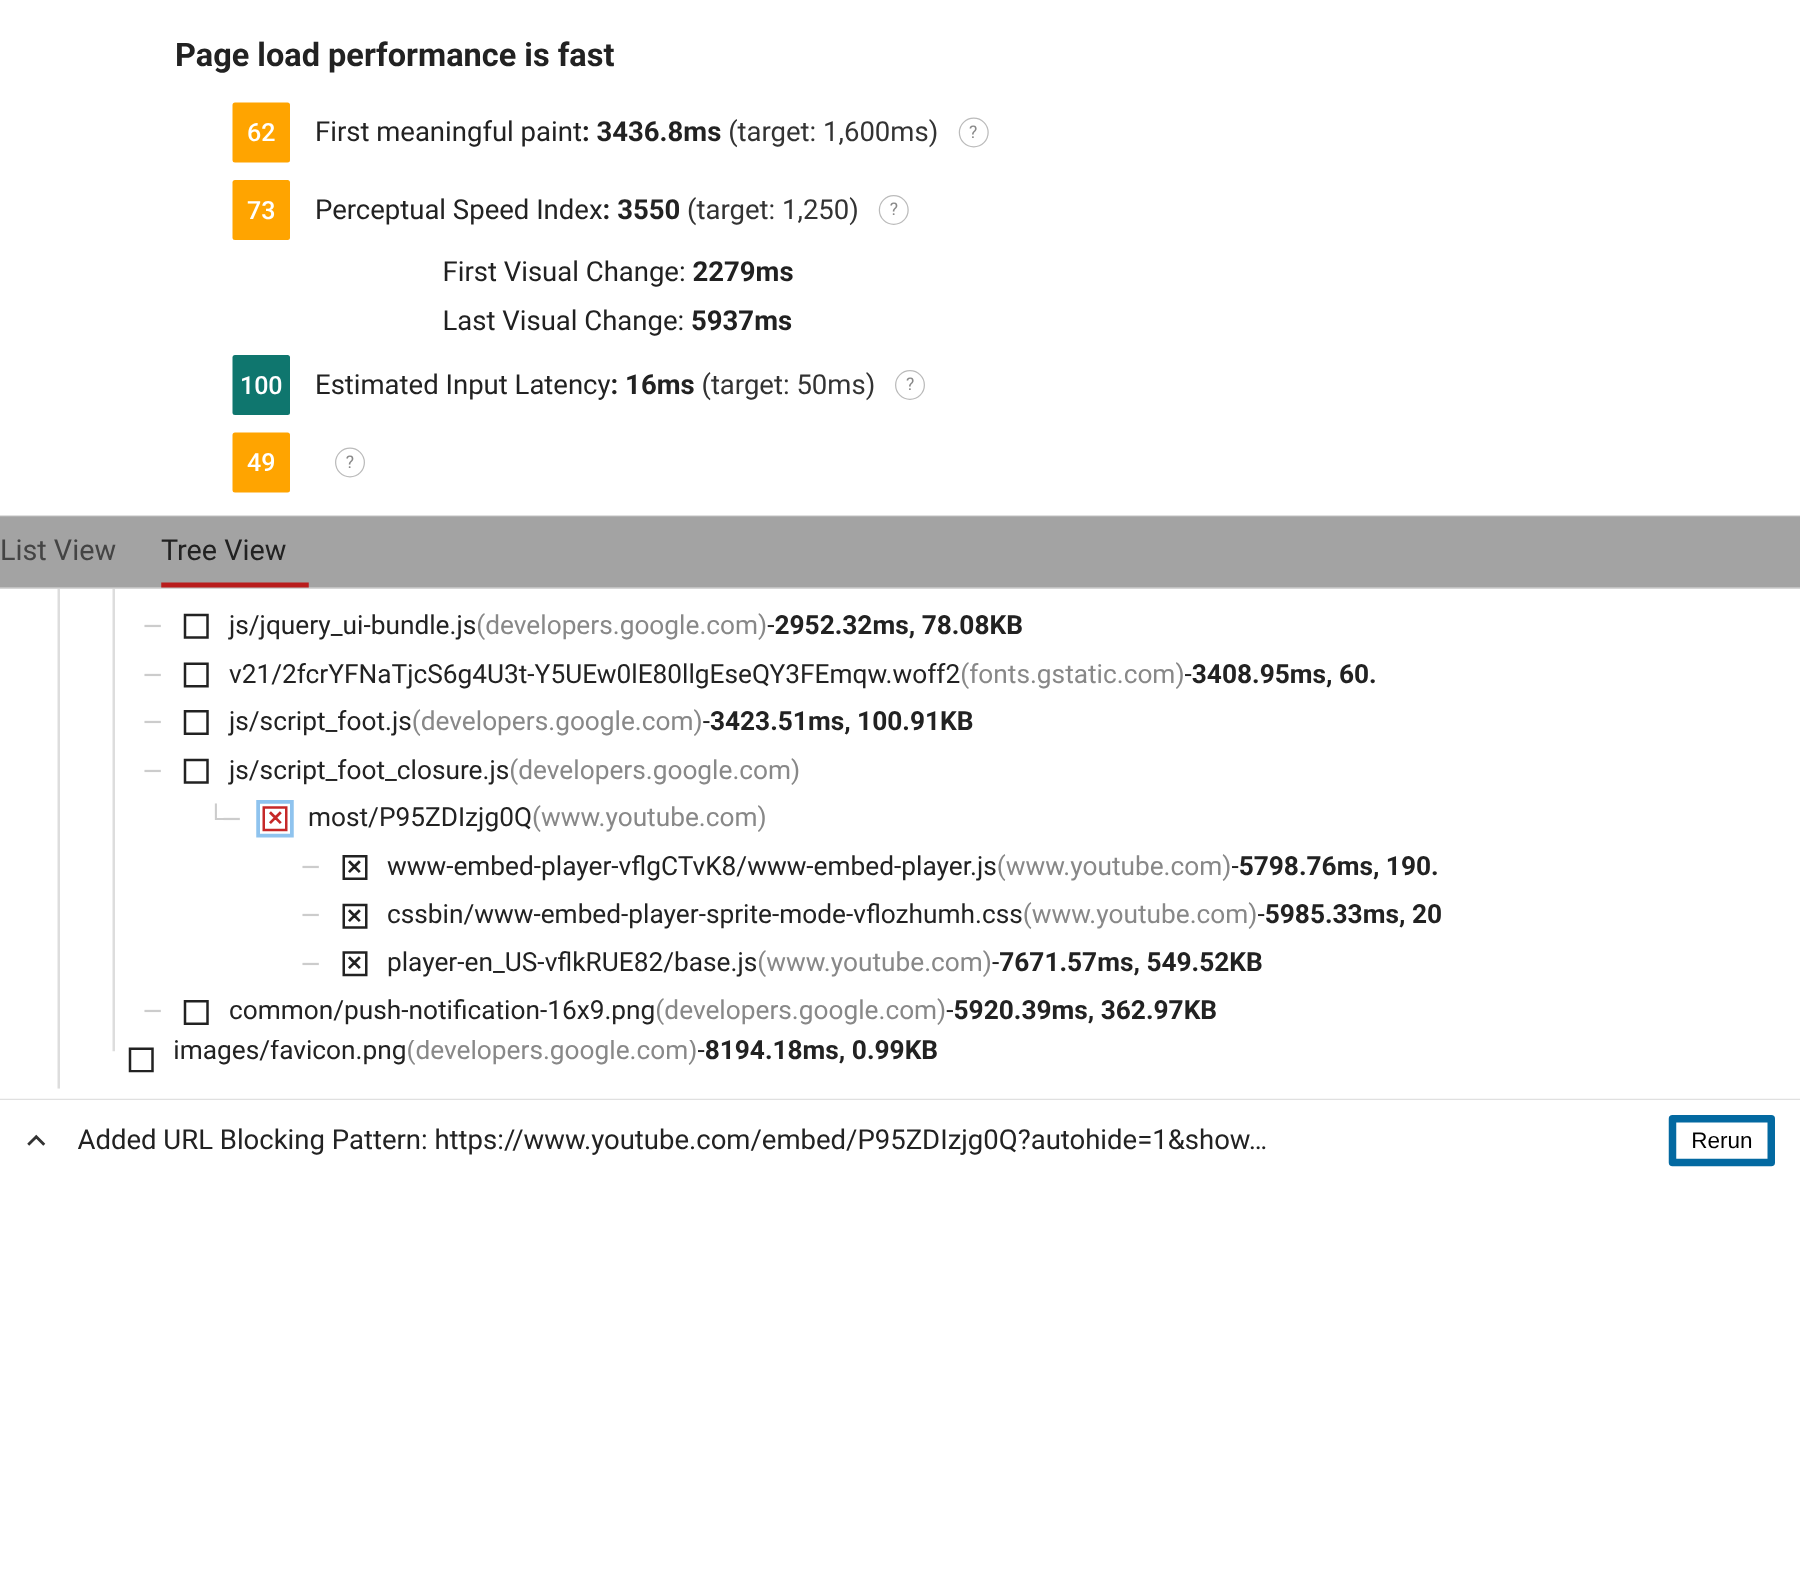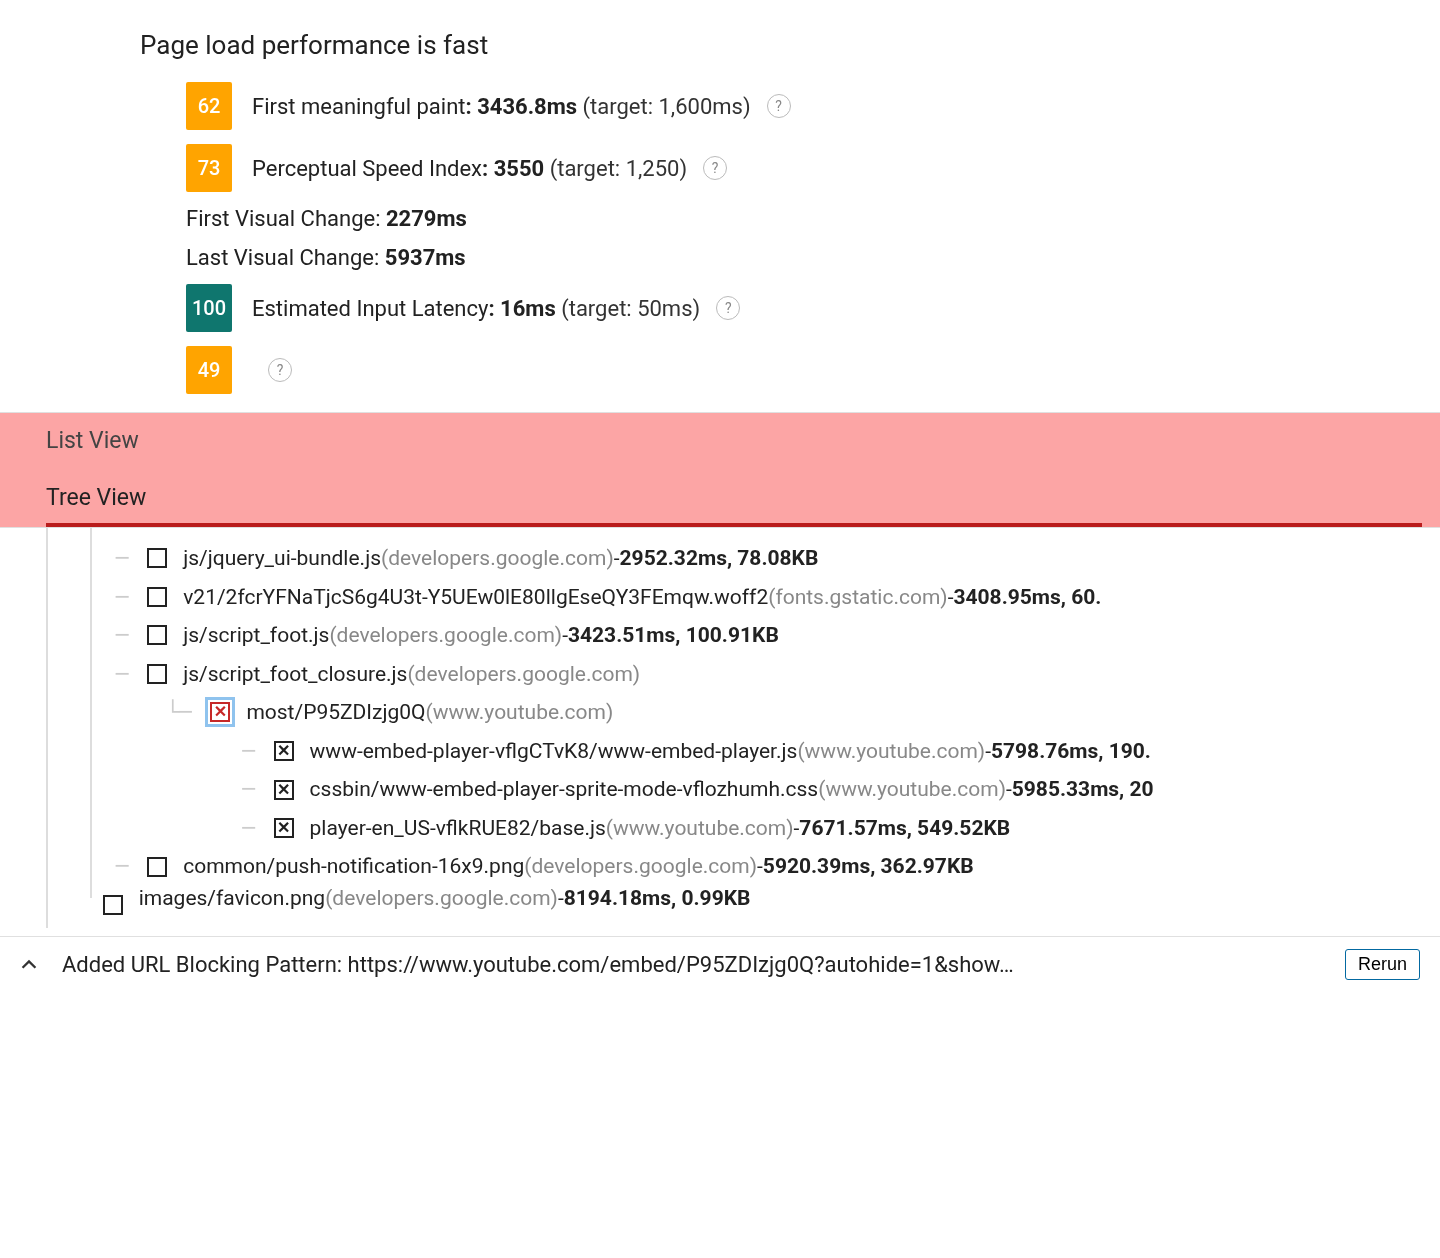--- a/index.html
+++ b/index.html
@@ -9,21 +9,21 @@
     color: #212121;
     background: #fff;
     width: 1440px;
     overflow: hidden;
   }
   .top-section {
     padding: 30px 0 0 140px;
   }
   .title {
     font-size: 26px;
-    font-weight: 400;
+    font-weight: 700;
     color: #222;
     margin-bottom: 22px;
   }
   .subtitle {
     font-size: 22px;
     color: #333;
     line-height: 1.45;
     max-width: 970px;
     margin-bottom: 30px;
   }
@@ -59,32 +59,31 @@
     border-radius: 50%;
     display: inline-flex;
     align-items: center;
     justify-content: center;
     font-size: 14px;
     color: #888;
     margin-left: 16px;
     cursor: pointer;
   }
   .sub-metric {
+    margin-left: 168px;
     font-size: 22px;
     margin-bottom: 14px;
     margin-top: 14px;
   }
   .tabs-bar {
     border-top: 1px solid #e0e0e0;
     border-bottom: 1px solid #e0e0e0;
     margin-top: 18px;
     display: flex;
-    padding-left: 46px;
-    background: #fca5a5;
-    flex-direction: column;
+    background: #a3a3a3;
   }
   .tab {
     padding: 14px 18px 12px 0;
     margin-right: 18px;
     font-size: 23px;
     color: #444;
     cursor: pointer;
     border-bottom: 4px solid transparent;
   }
   .tab.active {
@@ -169,21 +168,21 @@
   }
   .chevron-up svg { width: 100%; height: 100%; }
   .status-text {
     flex: 1;
     white-space: nowrap;
     overflow: hidden;
     text-overflow: ellipsis;
     color: #222;
   }
   .rerun-btn {
-    border: 1px solid #0369a1;
+    border: 6px solid #0369a1;
     border-radius: 3px;
     padding: 4px 12px;
     font-size: 18px;
     background: #fff;
     cursor: pointer;
     margin-left: 8px;
   }
   .tree-lines {
     position:absolute;
     left:46px;

